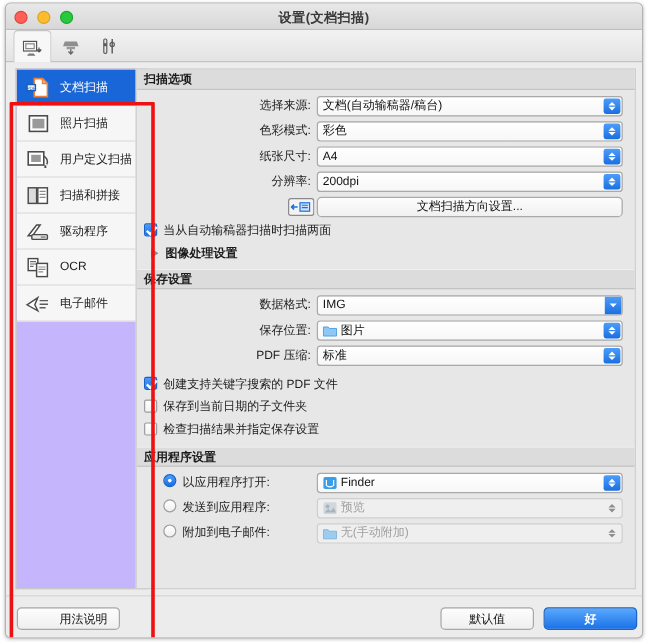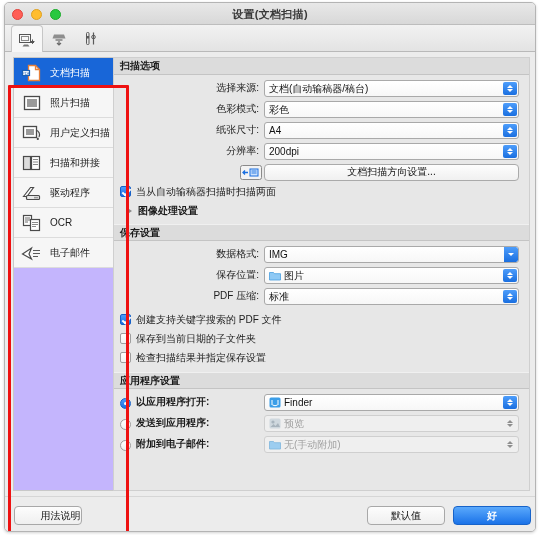--- a/index.html
+++ b/index.html
@@ -221,21 +221,21 @@
     position: absolute; left: 3px; top: 0px;
     width: 3px; height: 7px;
     border: solid #fff;
     border-width: 0 2px 2px 0;
     transform: rotate(42deg);
   }
   .chklbl { font-size: 10px; color: #1c1c1c; white-space: nowrap; }
 
   
   .radrow { display: flex; align-items: center; height: 18px; margin-bottom: 3px; }
-  .radwrap { width: 150px; flex: 0 0 150px; display: flex; align-items: flex-end; padding-left: 6px; font-weight: bold; }
+  .radwrap { width: 150px; flex: 0 0 150px; display: flex; align-items: flex-start; padding-left: 22px; }
   .rad {
     width: 11px; height: 11px; flex: 0 0 11px;
     border: 1px solid #9e9e9e;
     border-radius: 50%;
     background: linear-gradient(to bottom,#ffffff,#f0f0f0);
     margin-right: 5px;
     position: relative;
   }
   .rad.on {
     background: linear-gradient(to bottom,#4d9dfb,#1a6fe0);
@@ -284,21 +284,21 @@
   .fbtn {
     position: absolute; top: 9px;
     height: 19px;
     border-radius: 4px;
     font-size: 10px;
     display: flex; align-items: center; justify-content: center;
     border: 1px solid #a8a8a8;
     background: linear-gradient(to bottom,#fdfdfd 0%,#efefef 100%);
     color: #111;
   }
-  #help-btn  { left: 9px;  width: 68px; padding-left: 25px; }
+  #help-btn  { left: 9px;  width: 86px; padding-left: 25px; }
   #def-btn   { left: 362px; width: 78px; }
   #ok-btn    { left: 448px; width: 78px;
                background: linear-gradient(to bottom,#5aa9fc 0%,#1a72e8 100%);
                border-color: #1763c9; color: #fff; font-weight: bold; }
 </style>
 </head>
 <body>
 
 <div class="window">
 

